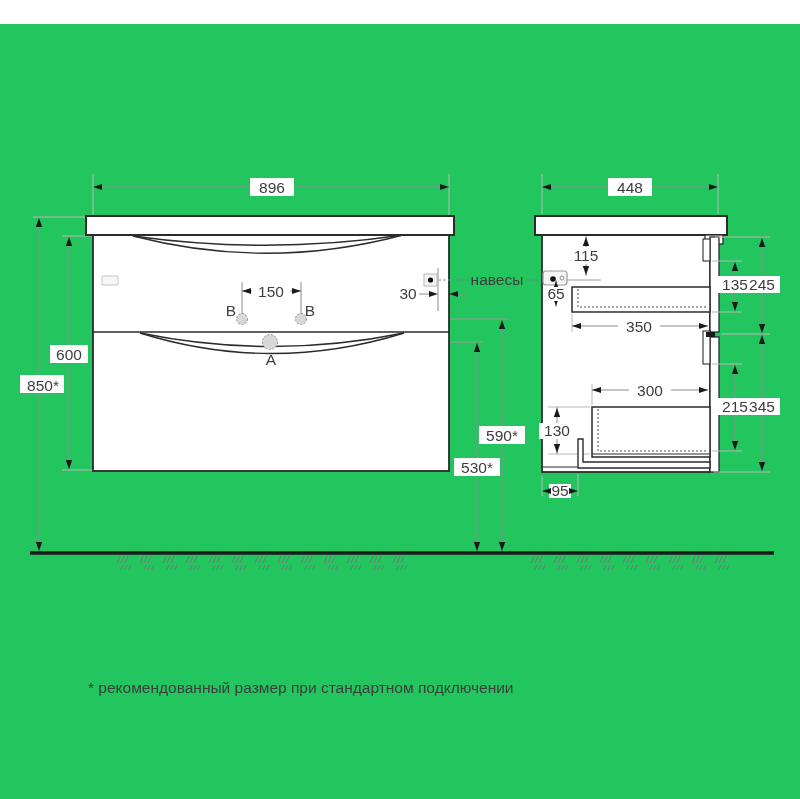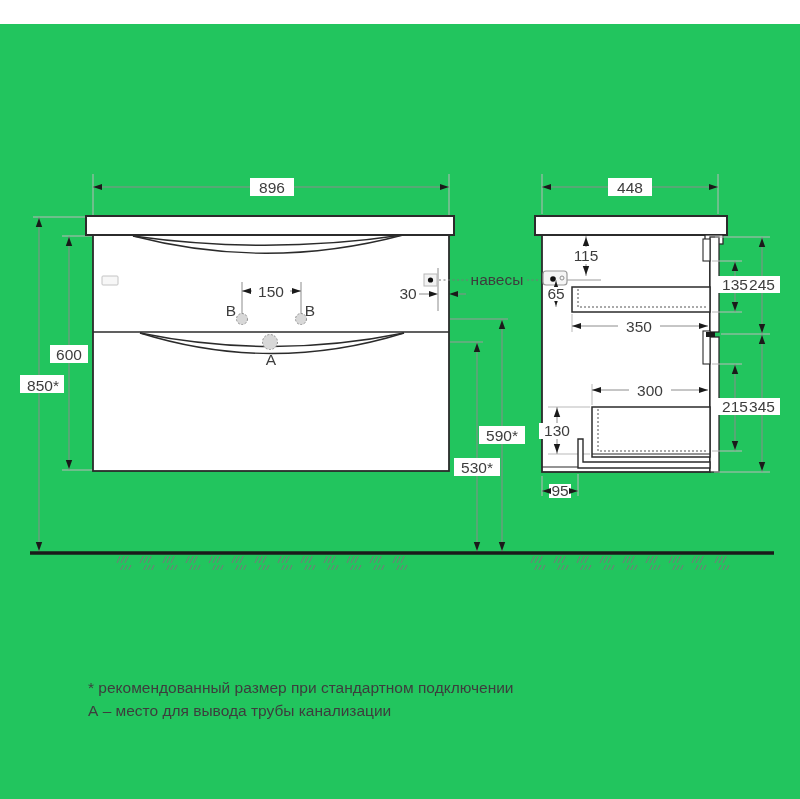--- a/index.html
+++ b/index.html
@@ -10,21 +10,21 @@
   .dimline{stroke:#8c8c8c;stroke-width:1;}
   .extline{stroke:#b9b9b9;stroke-width:1;}
   .refline{stroke:#9a9a9a;stroke-width:1;}
   .arrow{fill:#1a1a1a;stroke:none;}
   .dim{font:15.5px "Liberation Sans",sans-serif;fill:#3d3d3d;text-anchor:middle;}
   .bg{fill:#ffffff;stroke:none;}
   .dashedin{fill:none;stroke:#555;stroke-width:1;stroke-dasharray:2 2;}
   .dotted{stroke:#777;stroke-width:1;stroke-dasharray:2 2.5;fill:none;}
   .holecircle{fill:#d8d8d8;stroke:#8f8f8f;stroke-width:1;stroke-dasharray:2 1.6;}
   .notes{position:absolute;left:88px;top:652px;color:#3d3d3d;font-size:15.5px;line-height:23px;}
-  .notes div{white-space:nowrap;}
+  .notes div{white-space:nowrap;text-align:center;}
 </style>
 </head>
 <body>
 
 <div class="stage">
 <svg width="800" height="640" viewBox="0 0 800 640">
   <defs>
     <pattern id="hatch" width="23" height="15" patternUnits="userSpaceOnUse">
       <path d="M2,14 L8,1 M6,14 L12,1 M10,14 L16,1" stroke="#777" stroke-width="1" fill="none"></path>
     </pattern>
@@ -217,15 +217,14 @@
 
   <g>
     <line x1="30" y1="529" x2="774" y2="529" stroke="#1a1a1a" stroke-width="3.6"></line>
     <rect x="112" y="532" width="302" height="14" fill="url(#hatch)"></rect>
     <rect x="524" y="532" width="205" height="14" fill="url(#hatch)"></rect>
   </g>
 </svg>
 
 <div class="notes">
   <div>* рекомендованный размер при стандартном подключении</div>
-  <div>А – место для вывода трубы канализации</div>
 </div>
 </div>
 
 </body></html>

